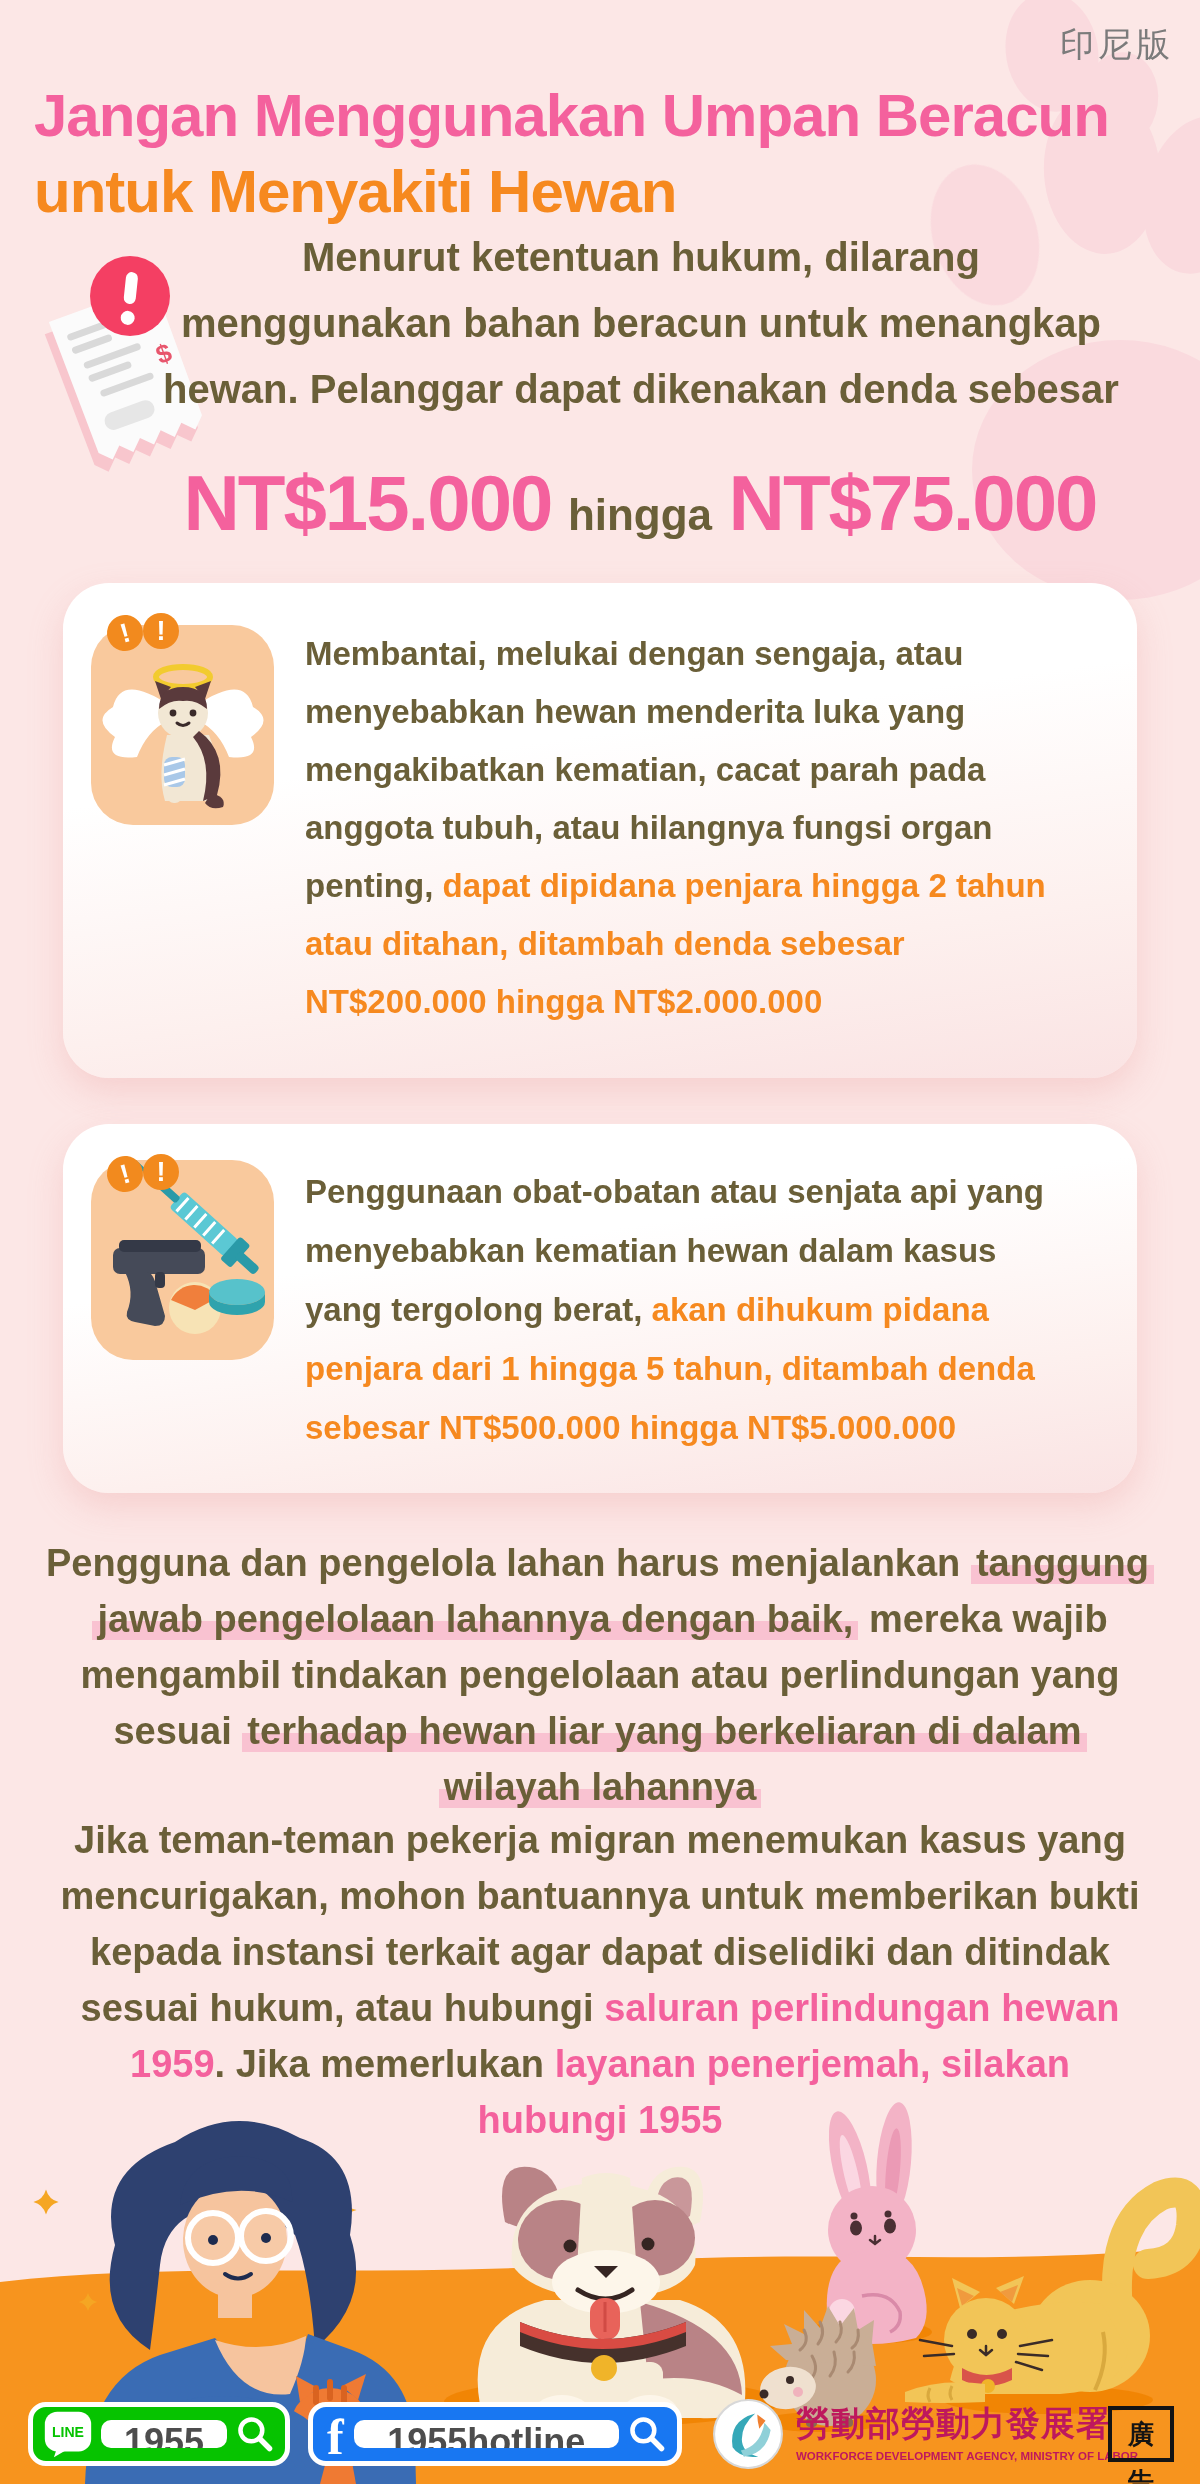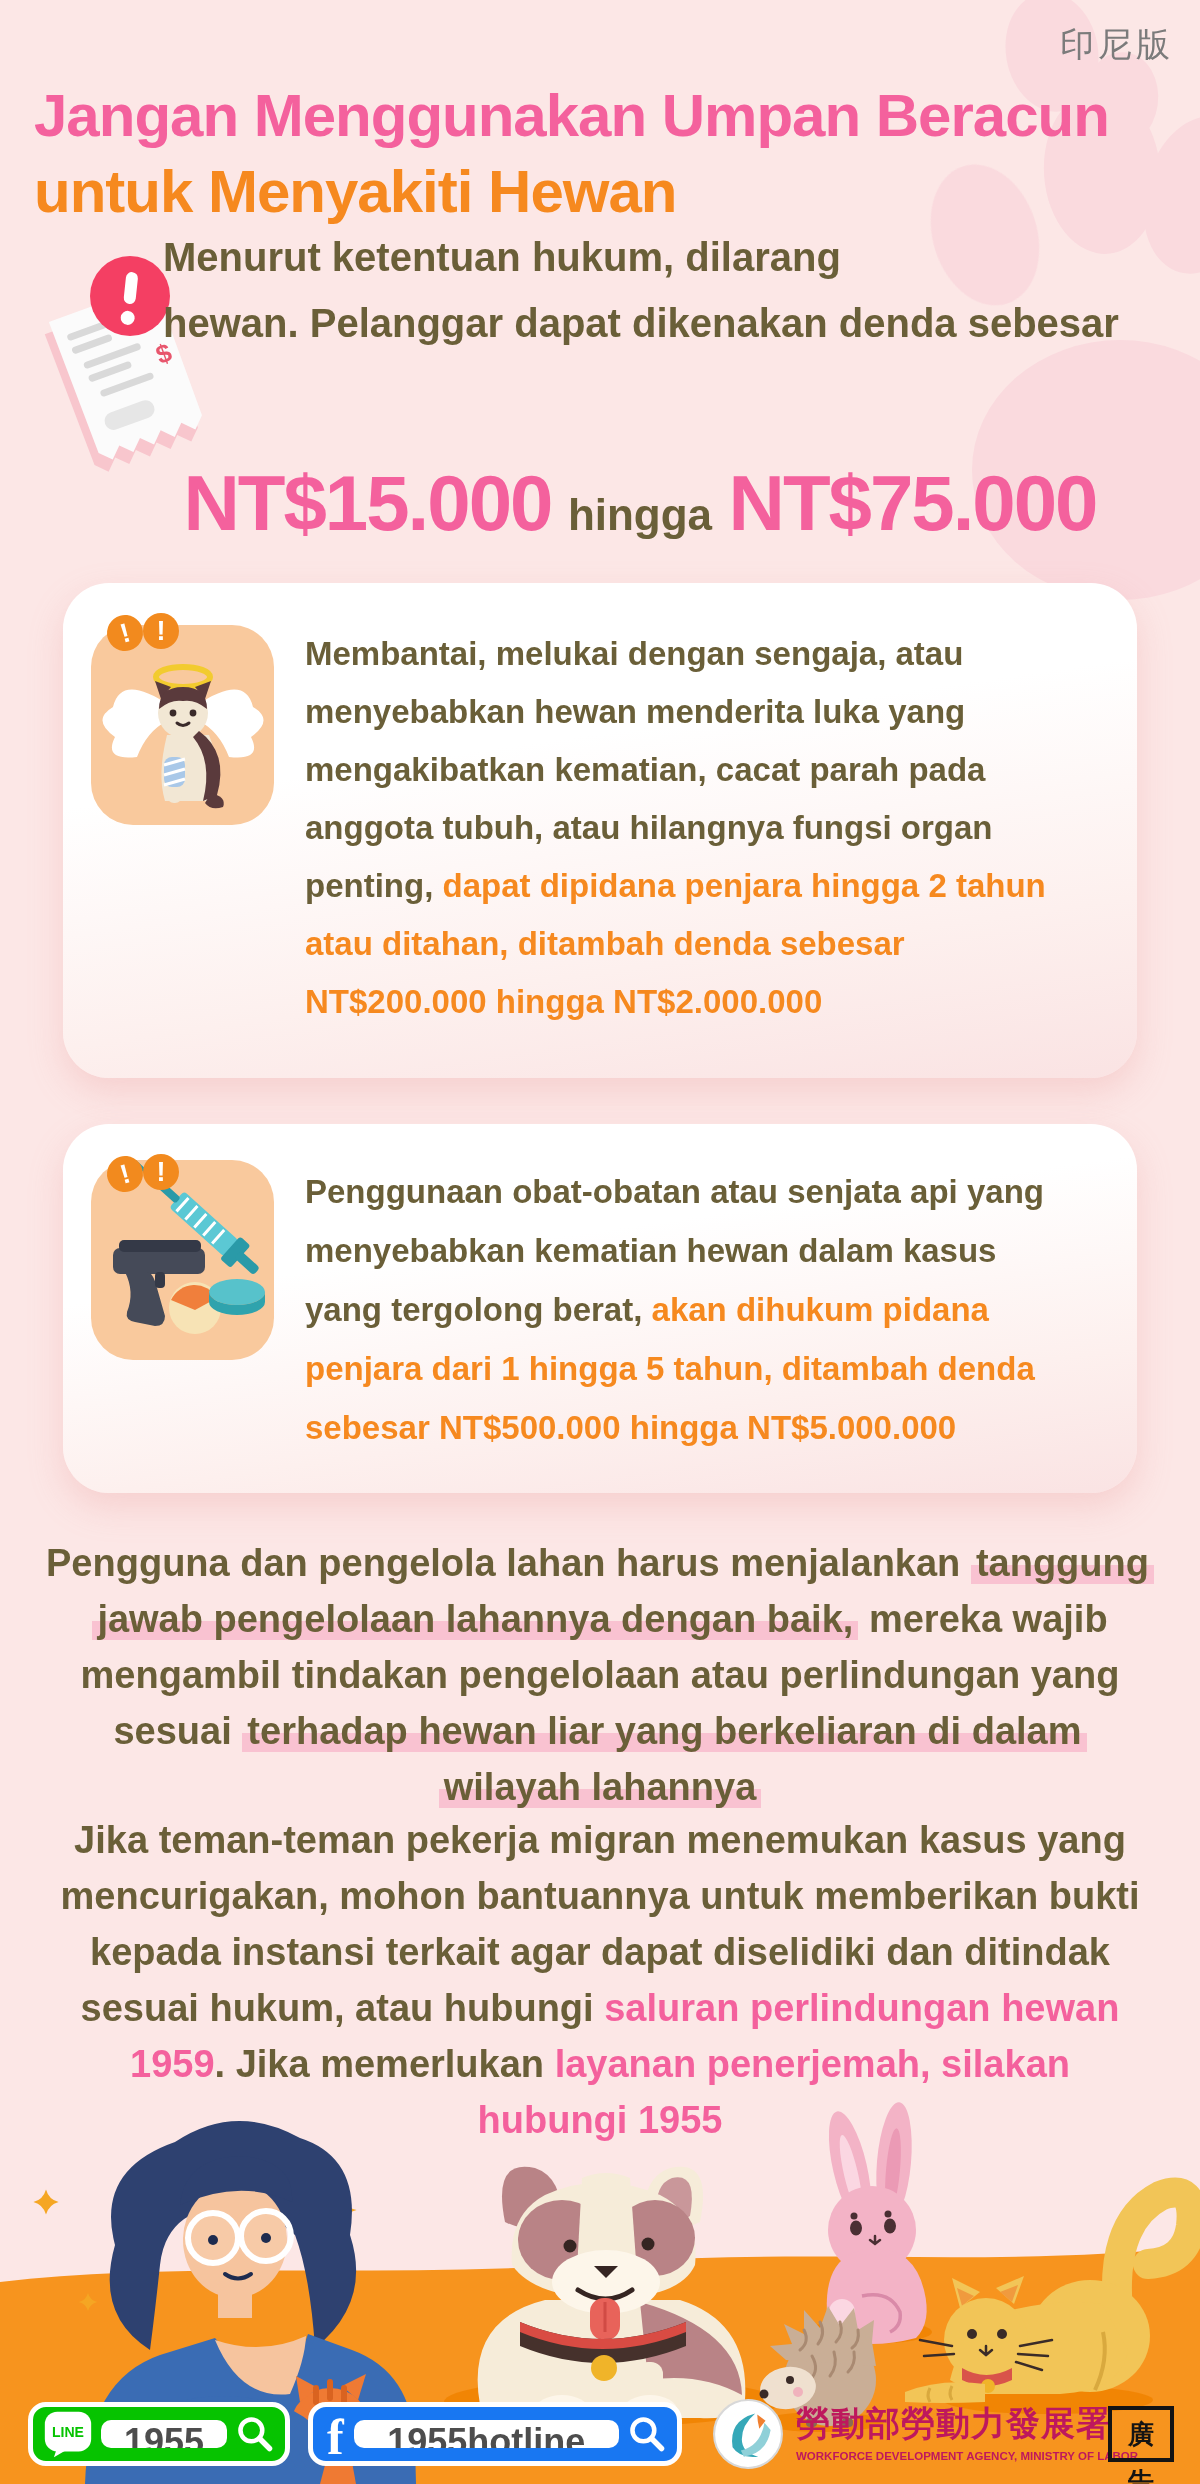--- a/index.html
+++ b/index.html
@@ -20,21 +20,21 @@
   .paw-watermark{position:absolute;top:0;left:880px;width:320px;height:620px;}
 
   .edition{position:absolute;top:22px;right:26px;font-size:34px;color:#7b7b7b;letter-spacing:4px;}
 
   .title{position:absolute;left:34px;top:78px;font-weight:bold;font-size:60px;line-height:76px;letter-spacing:-1px;white-space:nowrap;}
   .title .t1{color:var(--pink);}
   .title .t2{color:var(--orange);}
 
   .intro-icon{position:absolute;left:30px;top:248px;width:185px;height:230px;}
   .intro-text{position:absolute;left:163px;top:224px;font-size:40px;line-height:66px;font-weight:bold;color:var(--olive);}
-  .intro-text .tline{white-space:nowrap;}
+  .intro-text .tline{white-space:nowrap;text-align:center;}
 
   .fine-line{position:absolute;left:140px;top:458px;width:1000px;text-align:center;white-space:nowrap;line-height:90px;}
   .fine-amt{font-size:78px;font-weight:bold;color:var(--pink);letter-spacing:-2px;}
   .fine-conj{font-size:44px;font-weight:bold;color:var(--olive);margin:0 12px;}
 
   .card{position:absolute;left:63px;width:1074px;border-radius:46px;
         background:linear-gradient(172deg,#ffffff 35%,#fdf0ee 72%,#fae3e3 100%);
         box-shadow:0 14px 34px rgba(232,148,148,0.28);}
   .card1{top:583px;height:495px;}
   .card2{top:1124px;height:369px;}
@@ -117,20 +117,21 @@
     </g>
     <circle cx="100" cy="48" r="40" fill="#f43f63"></circle>
     <g transform="rotate(6 100 48)" fill="#ffffff">
       <rect x="94" y="24" width="12" height="32" rx="6"></rect>
       <circle cx="100" cy="70" r="7"></circle>
     </g>
   </svg>
 
   <div class="intro-text">
       <div class="tline">Menurut ketentuan hukum, dilarang</div>
+      <div class="tline">menggunakan bahan beracun untuk menangkap</div>
       <div class="tline">hewan. Pelanggar dapat dikenakan denda sebesar</div>
     </div>
 
   <div class="fine-line">
     <span class="fine-amt">NT$15.000</span>
     <span class="fine-conj">hingga</span>
     <span class="fine-amt">NT$75.000</span>
   </div>
 
   <section class="card card1">

